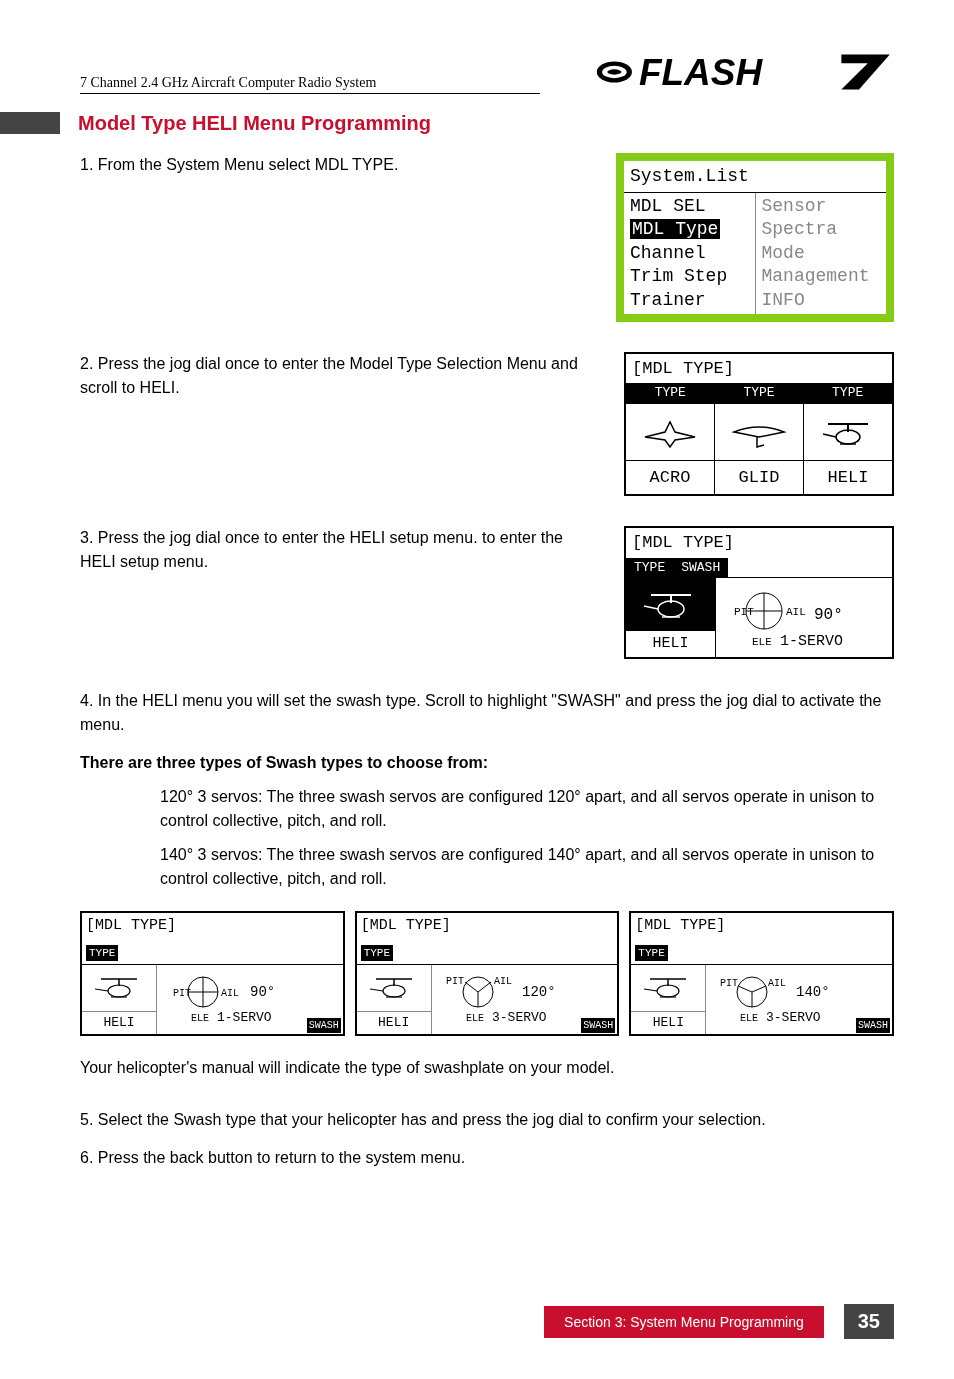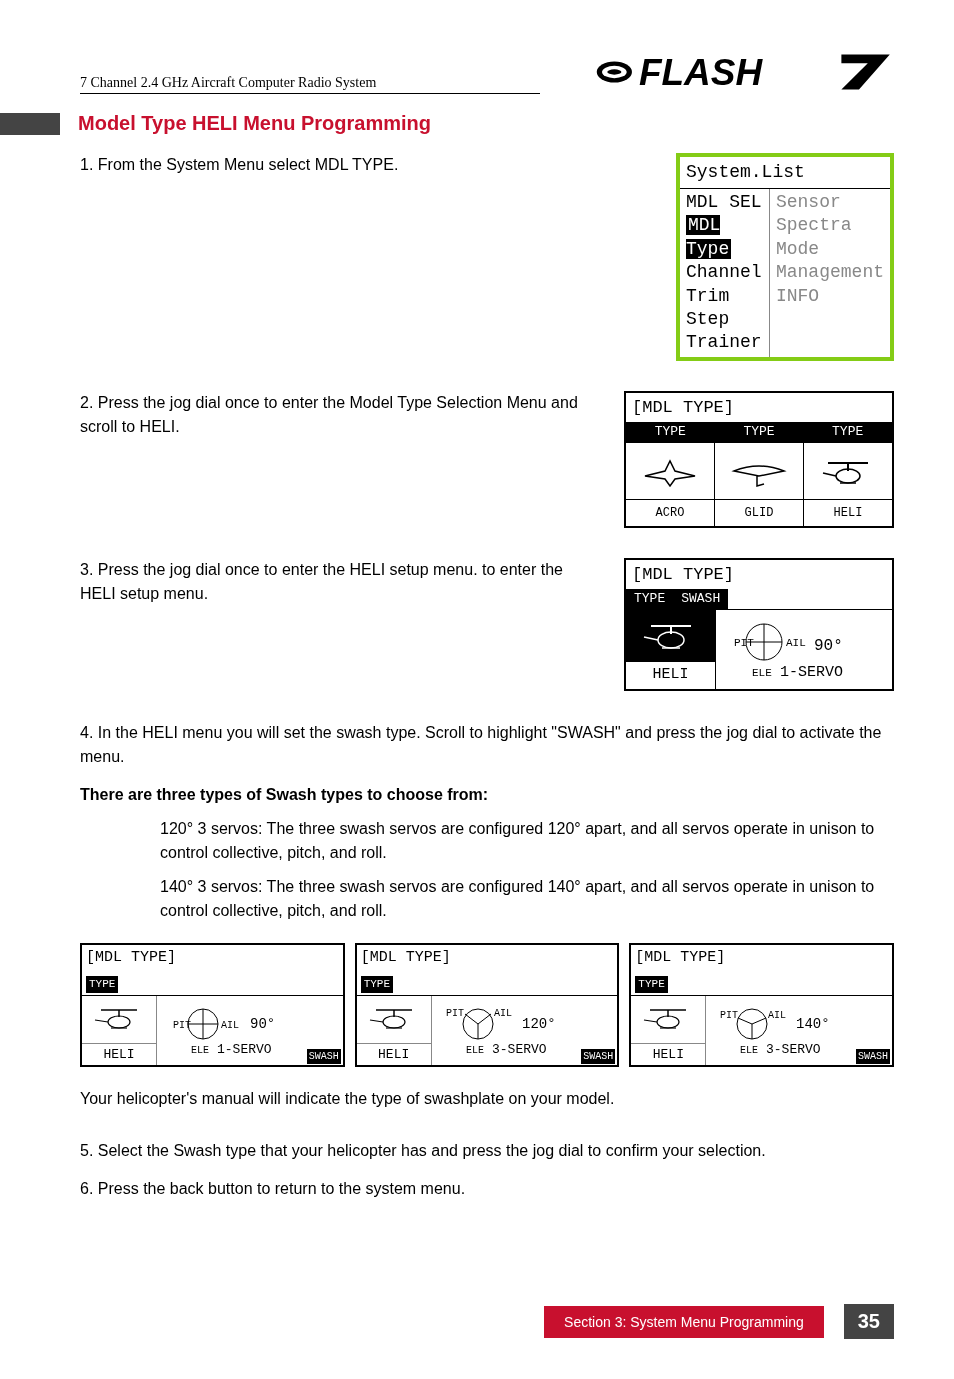--- a/index.html
+++ b/index.html
@@ -3,39 +3,39 @@
 <meta charset="utf-8">
 <style>
 *{margin:0;padding:0;box-sizing:border-box}
 body{width:954px;height:1379px;font-family:Arial,Helvetica,sans-serif;background:#fff;position:relative;color:#000}
 .page{padding:50px 60px 0 80px}
 .header{display:flex;justify-content:space-between;align-items:flex-end;margin-bottom:10px}
 .subtitle{font-size:14px;font-family:"Times New Roman",serif}
 .subtitle-line{border-bottom:1.5px solid #000;width:460px;padding-bottom:2px}
 .logo{display:flex;align-items:flex-end;gap:4px}
 .logo svg{height:44px}
-.section-bar{display:flex;align-items:flex-end;margin:18px 0 18px -80px}
+.section-bar{display:flex;align-items:flex-start;margin:18px 0 18px -80px}
 .section-bar .tab{width:60px;height:22px;background:#444}
 .section-bar h2{font-size:20px;font-weight:bold;color:#c8102e;margin-left:18px}
 .content{font-size:16px;line-height:1.5}
 .row{display:flex;justify-content:flex-end;align-items:flex-start;margin-bottom:30px}
 .row .text{flex:1;padding-right:30px}
-.lcd{border:4px solid #84cc16;width:218px;font-family:"Courier New",monospace;font-size:18px;background:#fff}
+.lcd{border:8px solid #84cc16;width:278px;font-family:"Courier New",monospace;font-size:18px;background:#fff}
 .lcd-title{padding:2px 6px;border-bottom:1px solid #000;font-family:"Courier New",monospace}
 .lcd-body{display:flex}
 .lcd-col{flex:1;padding:2px 6px;font-family:"Courier New",monospace;line-height:1.3}
 .lcd-col:first-child{border-right:1px solid #888}
 .lcd-hl{background:#000;color:#fff;padding:0 2px}
 .lcd2{border:2px solid #000;width:270px;font-family:"Courier New",monospace}
 .lcd2-hdr{padding:2px 6px;font-size:17px}
 .lcd2-tabs{display:flex;border-bottom:1px solid #000}
 .lcd2-tab{flex:1;text-align:center;font-size:13px}
 .lcd2-tab.sel{background:#000;color:#fff}
 .lcd2-icons{display:flex;border-top:1px solid #000}
-.lcd2-cell{flex:1;text-align:center;padding:4px 0;border-right:1px solid #000;font-size:12px}
+.lcd2-cell{flex:1;text-align:center;padding:4px 0;border-right:1px solid #000;font-size:17px}
 .lcd2-cell:last-child{border-right:none}
 .lcd2-icon-row{display:flex;height:56px}
 .lcd2-icon-row>div{flex:1;border-right:1px solid #000;display:flex;align-items:center;justify-content:center}
 .lcd2-icon-row>div:last-child{border-right:none}
 .lcd3{border:2px solid #000;width:270px;font-family:"Courier New",monospace}
 .lcd3-hdr{padding:2px 6px;font-size:17px}
 .lcd3-tabs{display:flex}
 .lcd3-tab{padding:0 8px;font-size:13px}
 .lcd3-body{display:flex;height:80px;border-top:1px solid #000}
 .lcd3-left{width:90px;border-right:1px solid #000;display:flex;flex-direction:column}

